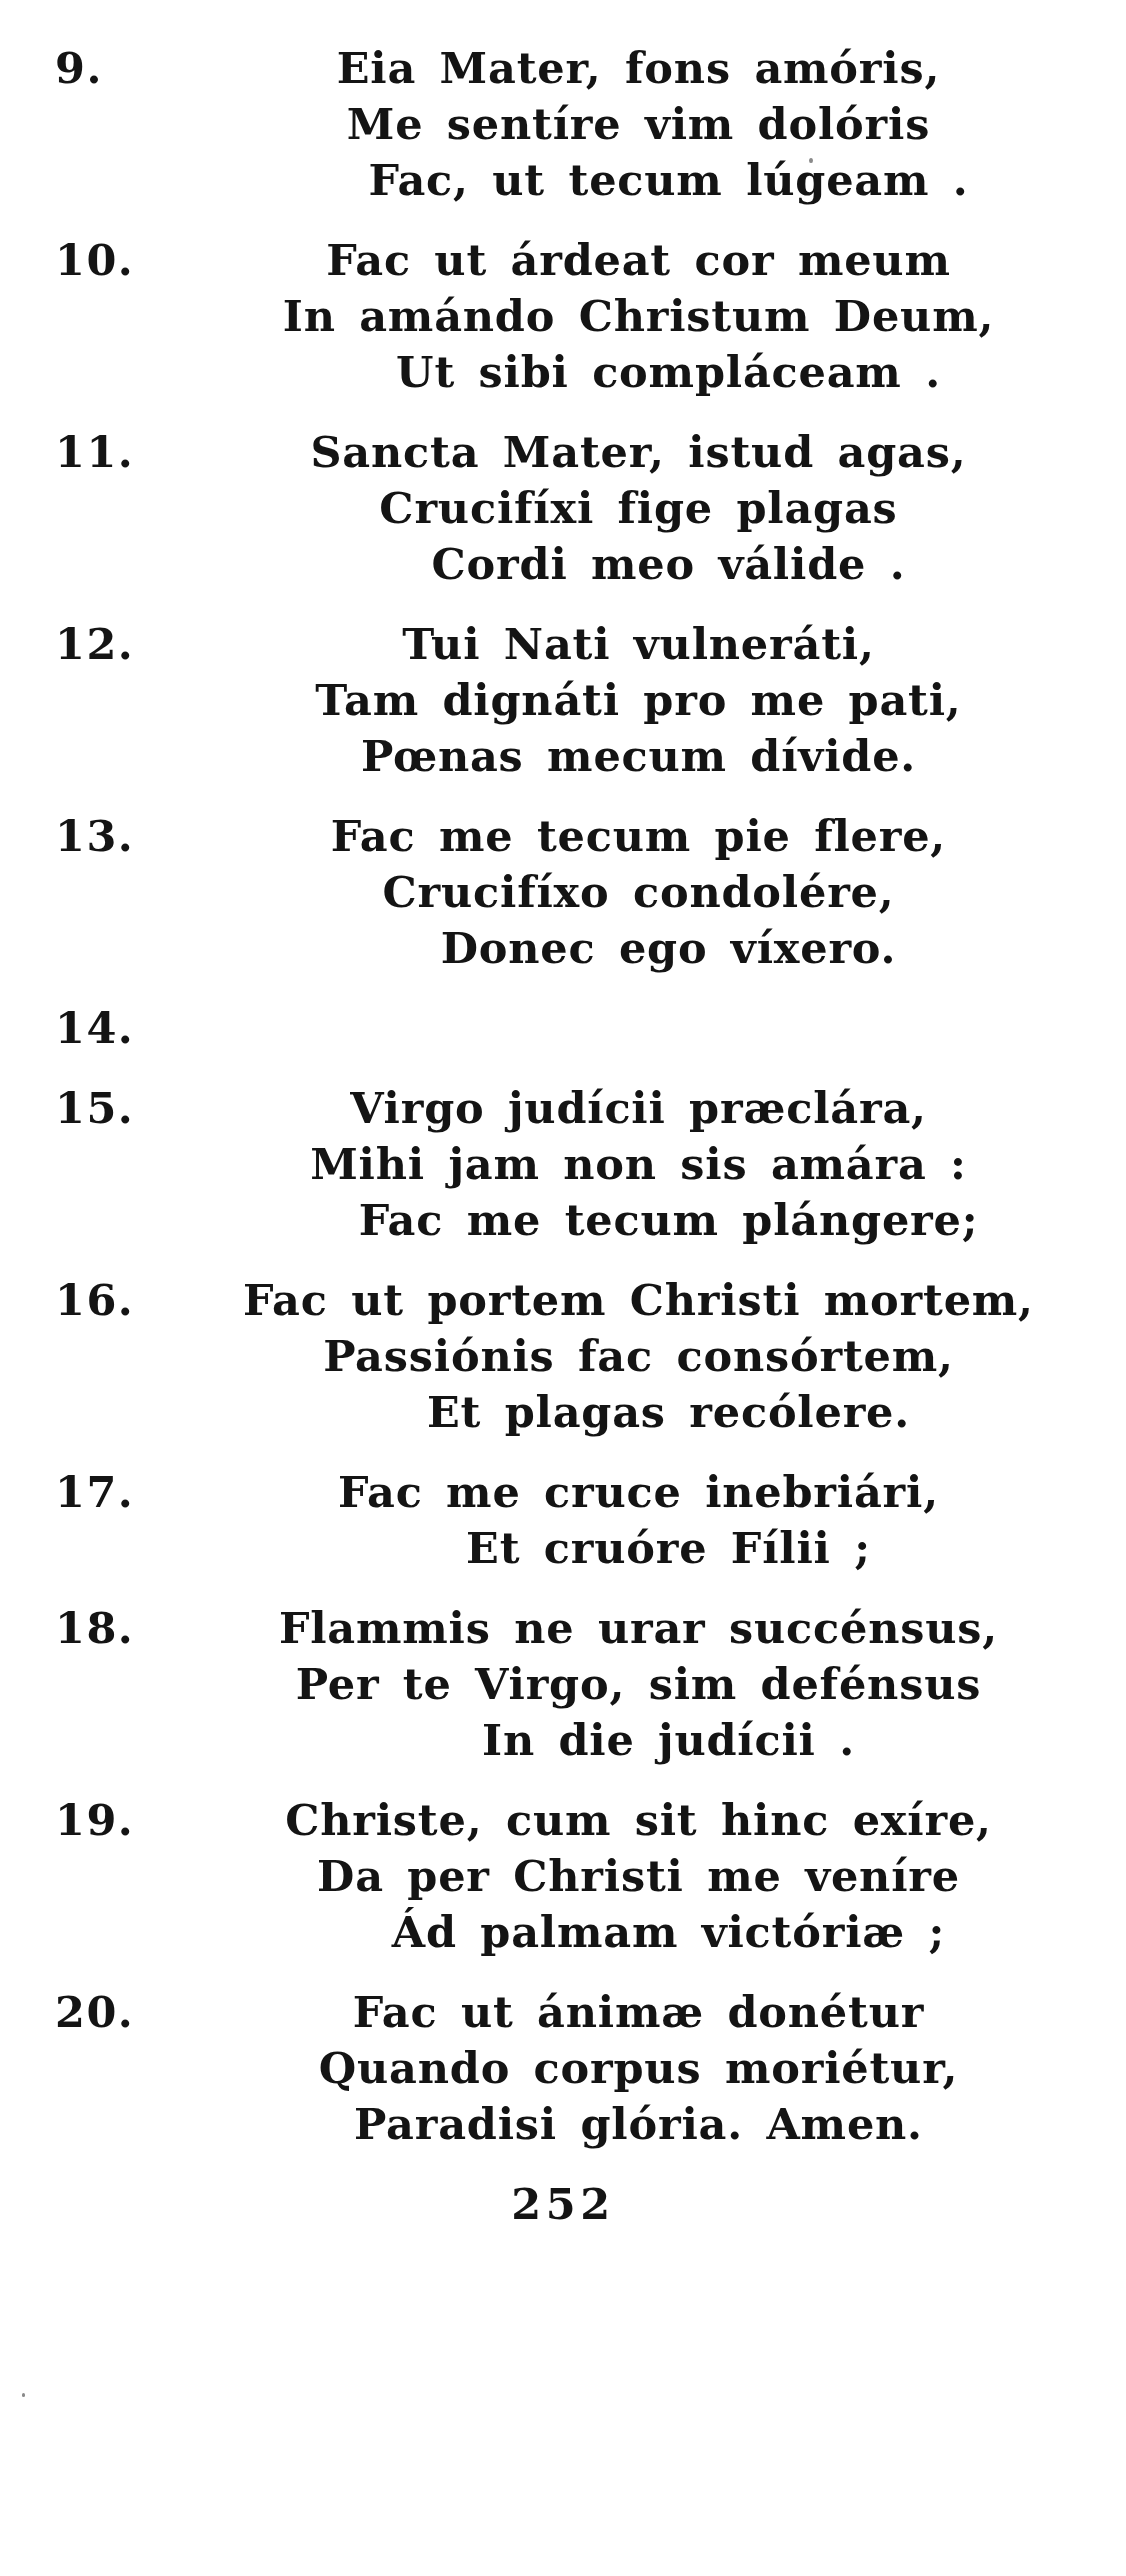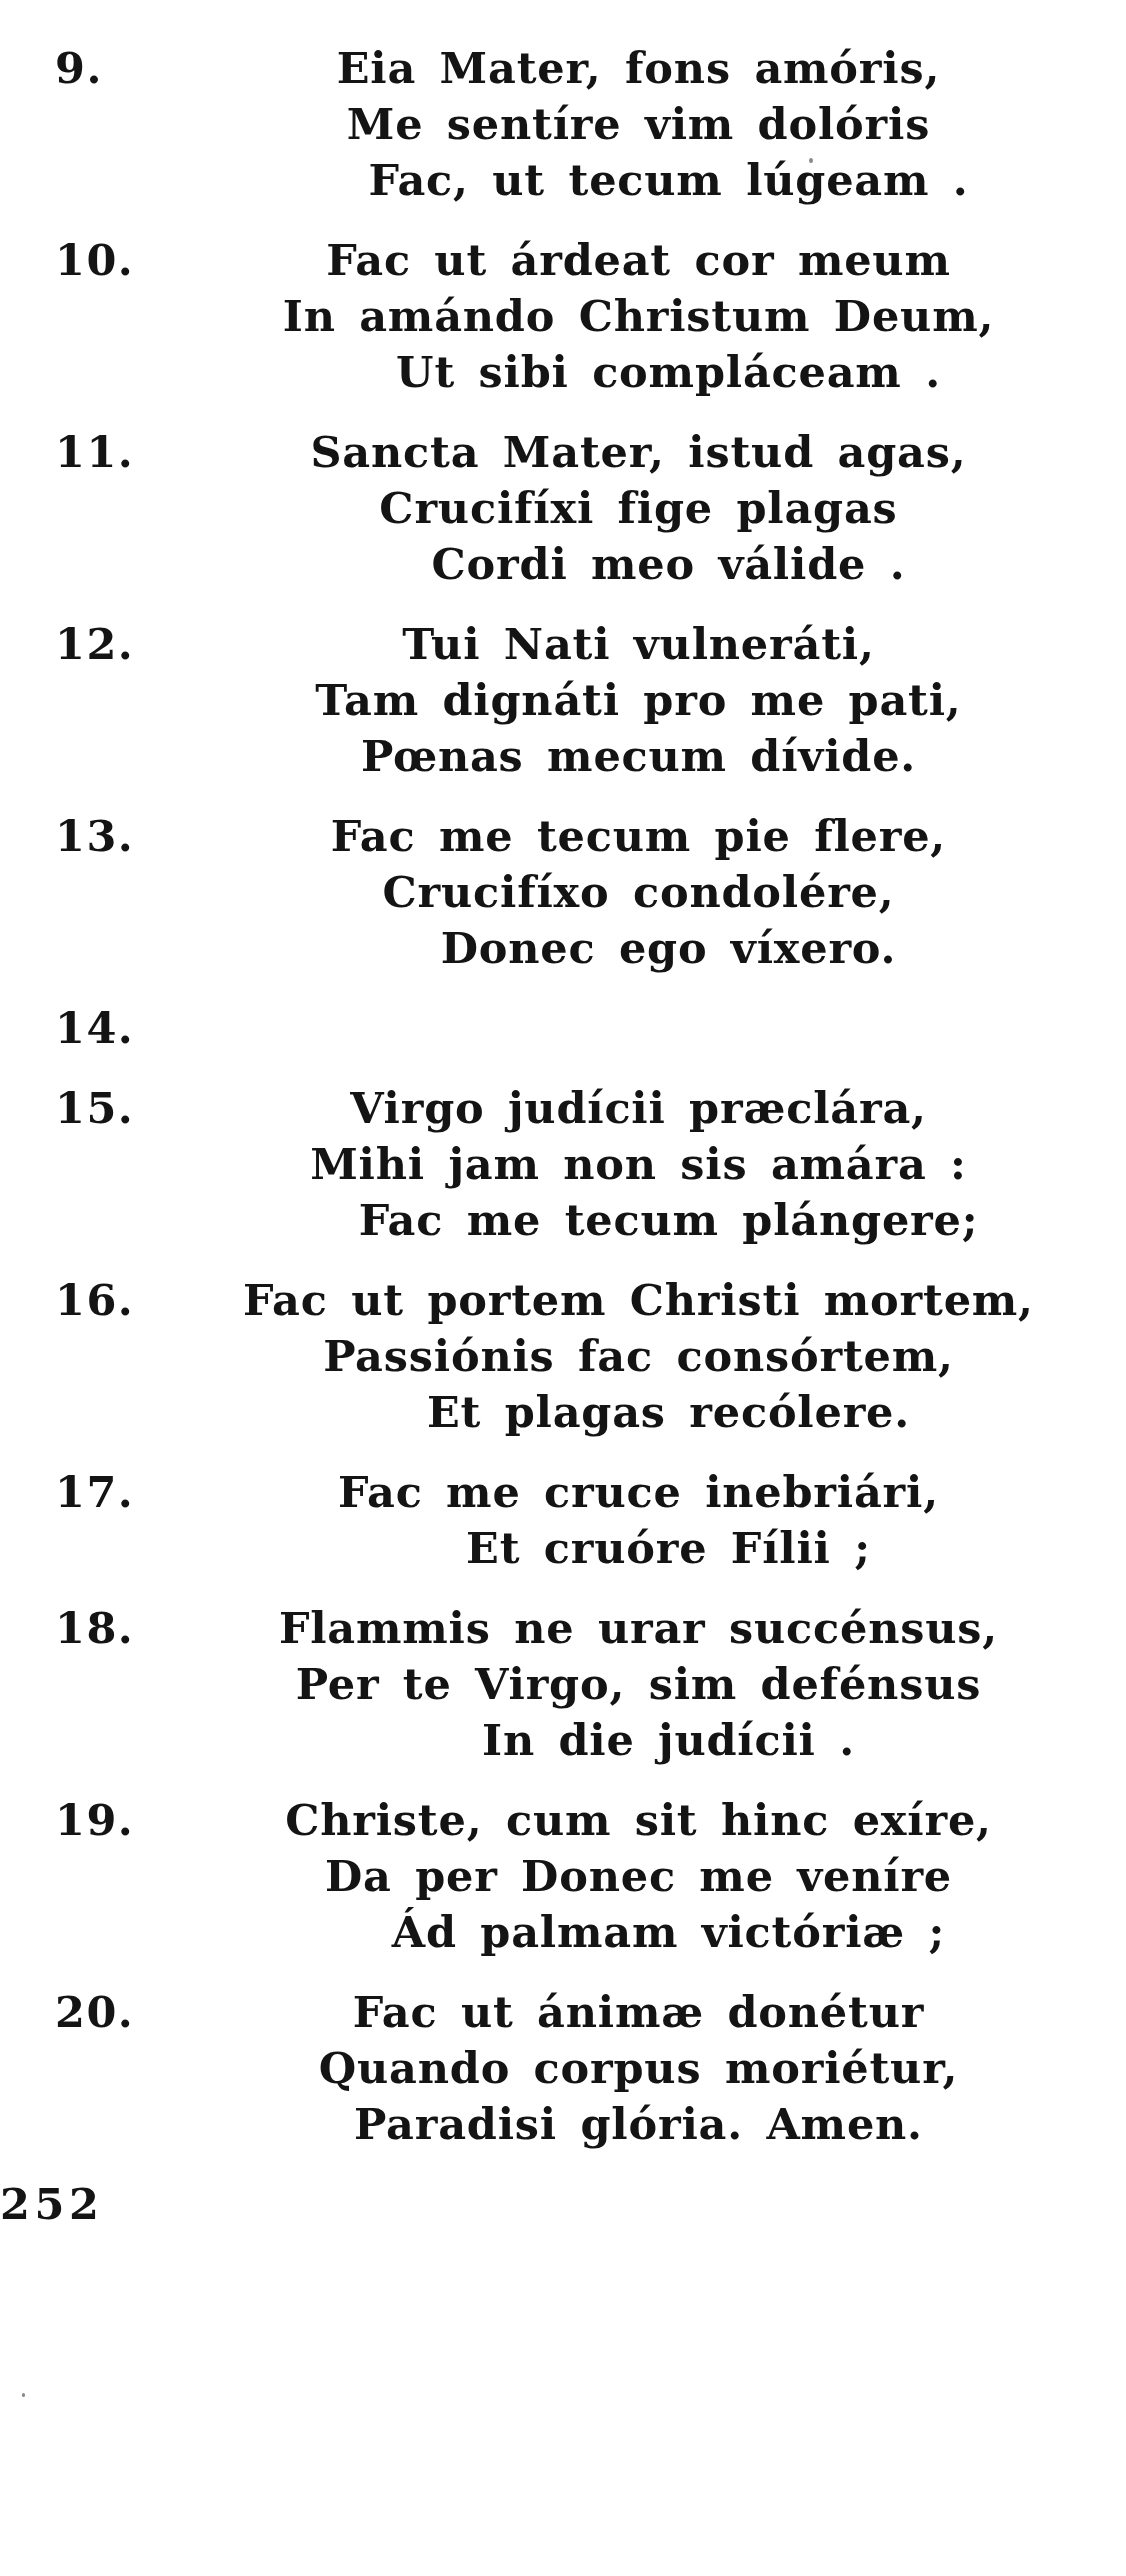--- a/index.html
+++ b/index.html
@@ -41,21 +41,21 @@
     letter-spacing: 0.8px;
     word-spacing: 7.7px;
     white-space: nowrap;
     text-align: center;
   }
   .verse-line.indent {
     padding-left: 60px;
   }
   .page-number {
     margin-top: 20px;
-    text-align: left;
+    text-align: center;
     font-size: 43px;
     line-height: 56px;
     letter-spacing: 4.6px;
   }
   
   .speck {
     position: absolute;
     background: #2a2a2a;
     border-radius: 50%;
     opacity: 0.55;
@@ -148,21 +148,21 @@
           <div class="verse-line">Flammis ne urar succénsus,</div>
           <div class="verse-line">Per te Virgo, sim defénsus</div>
           <div class="verse-line indent">In die judícii .</div>
         </div>
     </div>
 
     <div class="verse">
       <div class="verse-num">19.</div>
       <div class="verse-lines">
           <div class="verse-line">Christe, cum sit hinc exíre,</div>
-          <div class="verse-line">Da per Donec me veníre</div>
+          <div class="verse-line">Da per Christi me veníre</div>
           <div class="verse-line indent">Ád palmam victóriæ ;</div>
         </div>
     </div>
 
     <div class="verse">
       <div class="verse-num">20.</div>
       <div class="verse-lines">
           <div class="verse-line">Fac ut ánimæ donétur</div>
           <div class="verse-line">Quando corpus moriétur,</div>
           <div class="verse-line">Paradisi glória.  Amen.</div>

